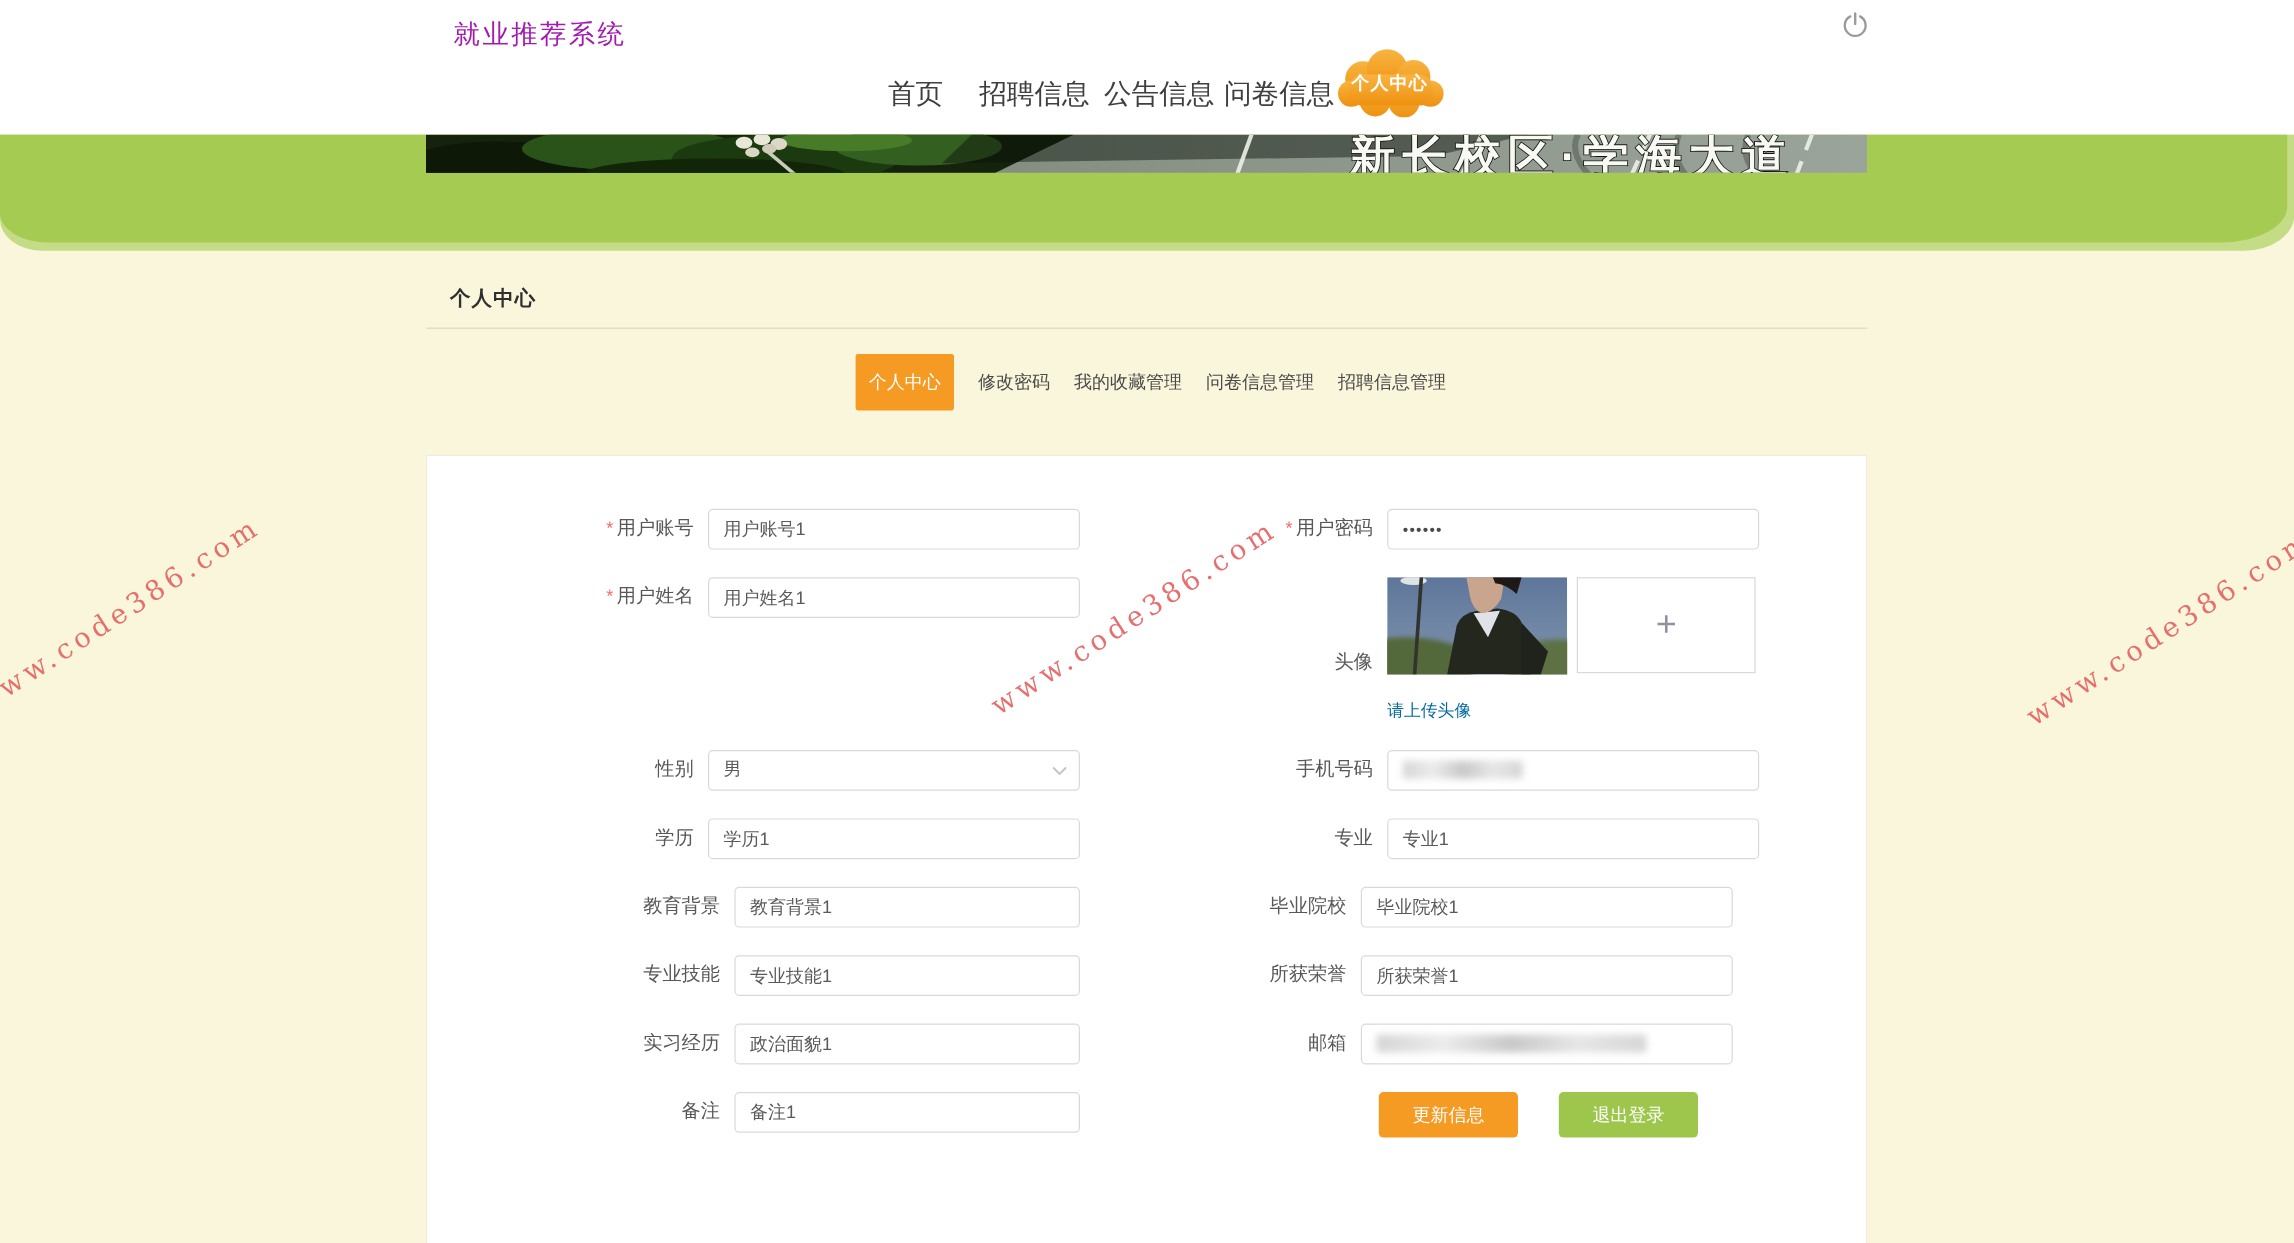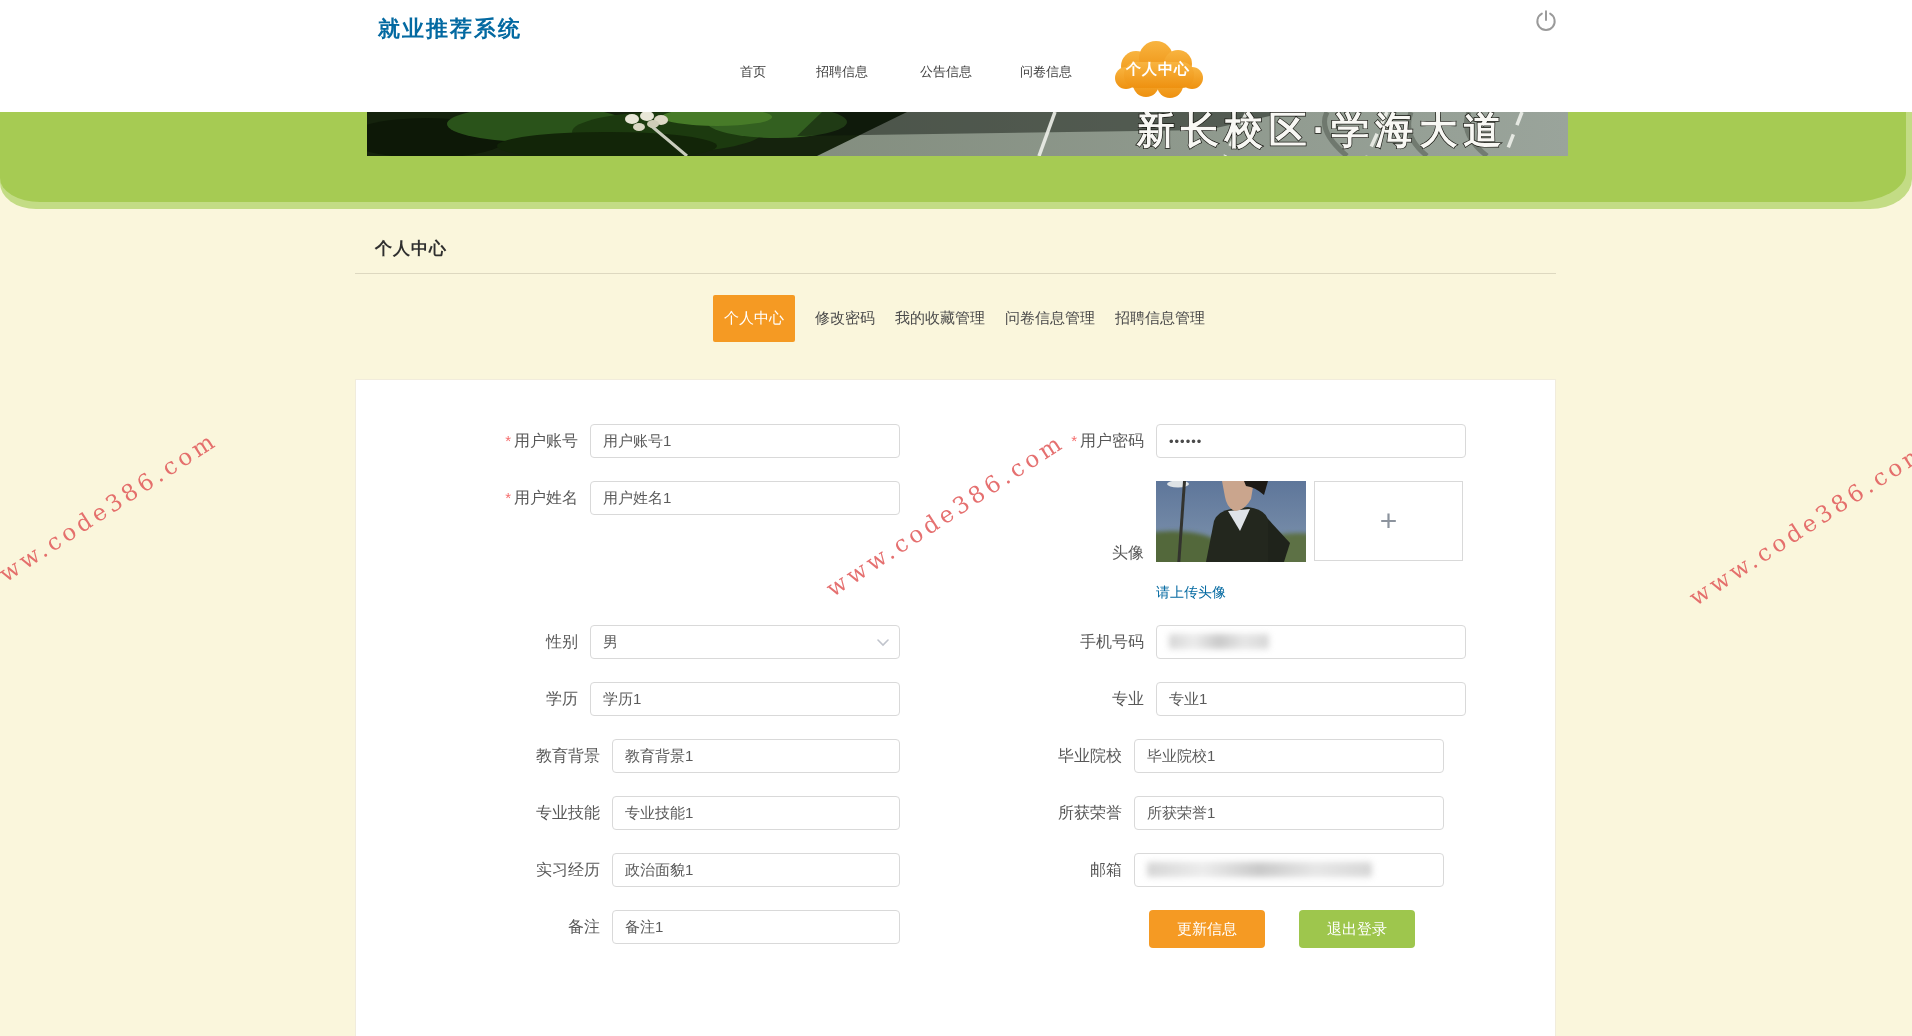--- a/index.html
+++ b/index.html
@@ -2,37 +2,37 @@
 <html><head>
 <meta charset="utf-8">
 <style>
   * { margin:0; padding:0; box-sizing:border-box; }
   html,body { background:#e8e8e8; }
   body { font-family:"Liberation Sans","DejaVu Sans",sans-serif; }
   .page { position:relative; width:1912px; height:1036px; overflow:hidden; background:#faf6dc; margin:0 auto; }
 
   
   .header { position:absolute; top:0; left:0; width:100%; height:112px; background:#ffffff; z-index:5; }
-  .app-title { position:absolute; left:378px; top:14px; font-size:22px; font-weight:bold; color:#0369a1; letter-spacing:2px; }
-  .nav-item { position:absolute; top:63px; font-size:13px; color:#3f3f3f; cursor:pointer; white-space:nowrap; }
+  .app-title { position:absolute; left:378px; top:14px; font-size:22px; font-weight:normal; color:#a21caf; letter-spacing:2px; }
+  .nav-item { position:absolute; top:63px; font-size:23px; color:#3f3f3f; cursor:pointer; white-space:nowrap; }
   .nav-home     { left:740px; }
   .nav-recruit  { left:816px; }
   .nav-notice   { left:920px; }
   .nav-survey   { left:1020px; }
   .nav-cloud { position:absolute; left:1110px; top:40px; width:96px; height:58px; cursor:pointer; }
   .nav-cloud svg { position:absolute; inset:0; }
   .nav-cloud .cloud-label { position:absolute; left:0; top:20px; width:100%; text-align:center; font-size:15px; color:#ffffff; font-weight:bold; letter-spacing:1px; }
   .power-btn { position:absolute; left:1533px; top:8px; width:26px; height:26px; cursor:pointer; }
 
   
   .band-light { position:absolute; top:112px; left:0; width:1912px; height:97px; background:#c3dc85; border-radius:0 0 42px 36px / 0 0 30px 26px; }
   .band-main  { position:absolute; top:112px; left:0; width:1906px; height:90px; background:#a6cb53; border-radius:0 0 55px 40px / 0 0 30px 24px; }
 
   
-  .banner { position:absolute; top:112px; left:367px; width:1201px; height:44px; overflow:hidden; z-index:6; }
+  .banner { position:absolute; top:112px; left:355px; width:1201px; height:32px; overflow:hidden; z-index:6; }
   .banner svg { display:block; }
 
   
   .content { position:absolute; top:202px; left:355px; width:1201px; }
   .page-heading { margin:35px 0 0 20px; font-size:17px; font-weight:bold; color:#2f2f2f; letter-spacing:1px; }
   .heading-divider { margin-top:13px; border-bottom:1px solid #ddd8c0; }
 
   .tabs { margin-top:21px; margin-left:358px; display:flex; align-items:center; gap:20px; height:47px; }
   .tab { font-size:15px; color:#4a4a4a; cursor:pointer; white-space:nowrap; }
   .tab.active { width:82px; height:47px; background:#f59a23; color:#ffffff; border-radius:2px; display:flex; align-items:center; justify-content:center; }

